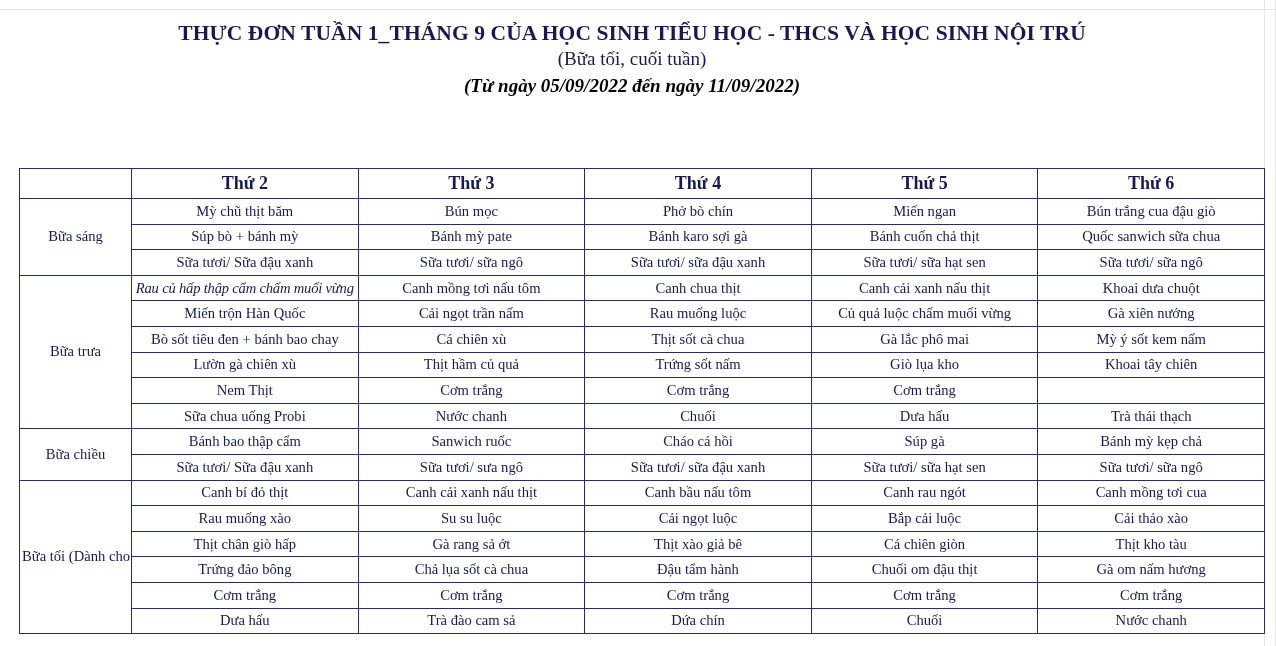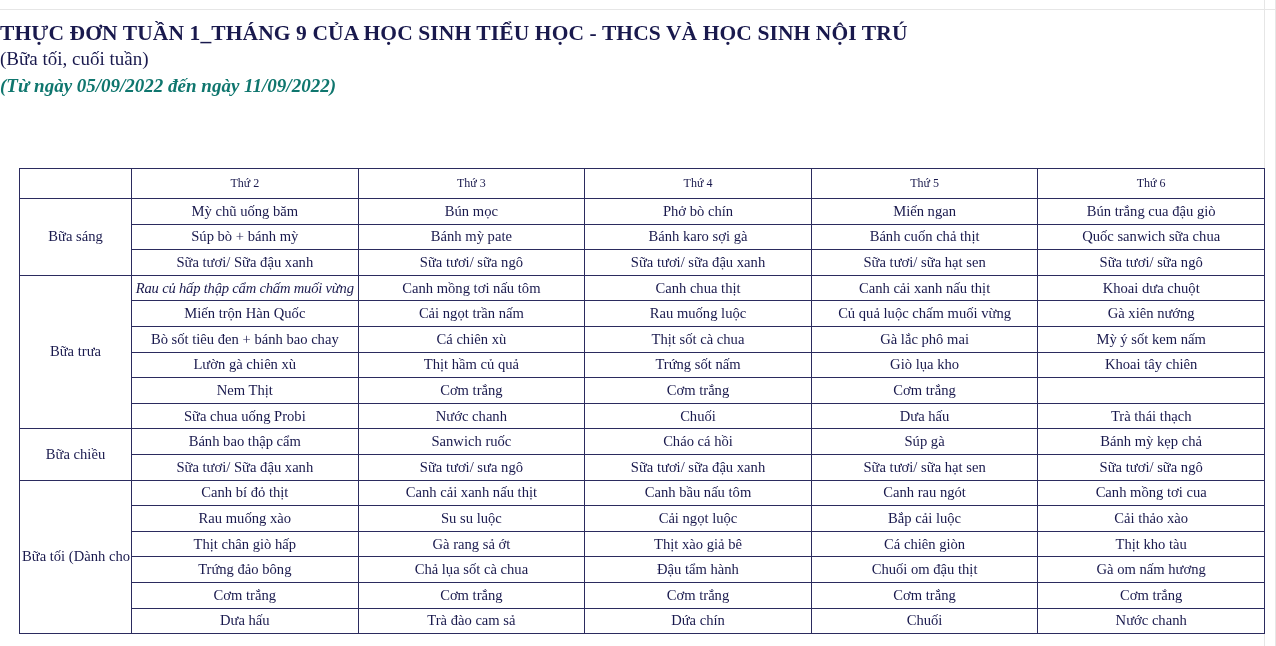--- a/index.html
+++ b/index.html
@@ -27,40 +27,41 @@
   }
   .edge-line.v1 { left: 1264px; top: 0; width: 1px; height: 646px; }
   .edge-line.v2 { left: 1275px; top: 0; width: 1px; height: 646px; }
   .edge-line.h1 { left: 0; top: 9px; width: 1276px; height: 1px; }
 
   .title-block {
     position: absolute;
     left: 0;
     top: 20px;
     width: 1264px;
+    text-align: center;
   }
   .title-main {
     font-size: 21.5px;
     font-weight: bold;
     color: #19194d;
     letter-spacing: 0.1px;
     line-height: 1.25;
     white-space: nowrap;
   }
   .title-sub {
     font-size: 19px;
     font-weight: normal;
     color: #19194d;
     line-height: 1.3;
   }
   .title-dates {
     font-size: 19px;
     font-weight: bold;
     font-style: italic;
-    color: #0f766e;
+    color: #000000;
     line-height: 1.45;
   }
 
   table.menu {
     position: absolute;
     left: 19px;
     top: 168px;
     border-collapse: collapse;
     width: 1245px;
     table-layout: fixed;
@@ -71,22 +72,22 @@
     text-align: center;
     vertical-align: middle;
     padding: 1px 2px;
     height: 22.6px;
     color: #19194d;
     font-weight: normal;
     overflow: hidden;
     white-space: nowrap;
   }
   table.menu th {
-    font-weight: normal;
-    font-size: 12px;
+    font-weight: bold;
+    font-size: 18px;
     height: 27px;
   }
   td.meal-label, th.corner {
     color: #e8000d;
     font-weight: bold;
     font-size: 15px;
     width: 112px;
     line-height: 1.22;
     white-space: normal;
     padding: 2px 3px;
@@ -127,21 +128,21 @@
         <th>Thứ 3</th>
         <th>Thứ 4</th>
         <th>Thứ 5</th>
         <th>Thứ 6</th>
       </tr>
     </thead>
     <tbody>
 
       <tr>
         <td class="meal-label" rowspan="3">Bữa sáng</td>
-        <td>Mỳ chũ uống băm</td>
+        <td>Mỳ chũ thịt băm</td>
         <td>Bún mọc</td>
         <td>Phở bò chín</td>
         <td>Miến ngan</td>
         <td>Bún trắng cua đậu giò</td>
       </tr>
       <tr>
         <td>Súp bò + bánh mỳ</td>
         <td>Bánh mỳ pate</td>
         <td>Bánh karo sợi gà</td>
         <td>Bánh cuốn chả thịt</td>

